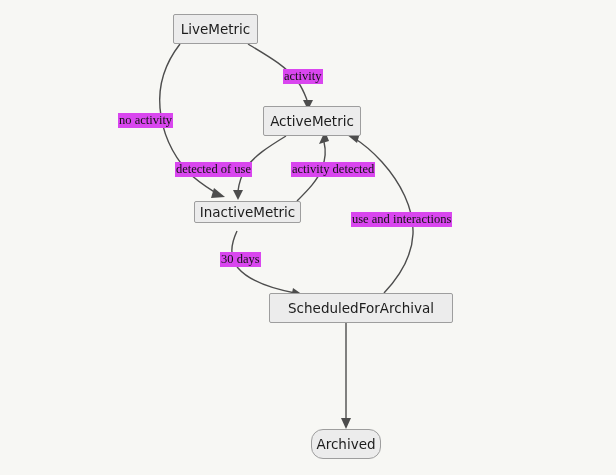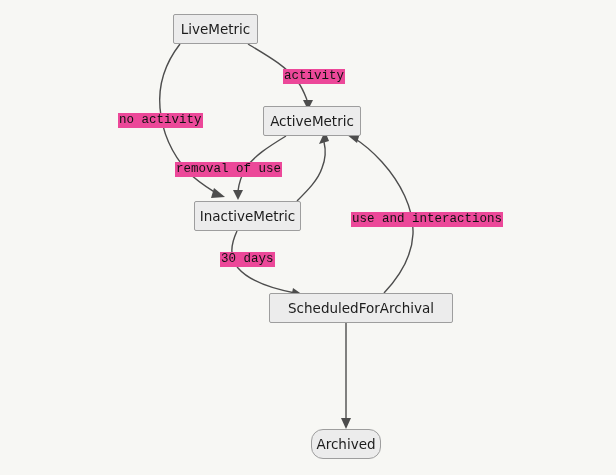--- a/index.html
+++ b/index.html
@@ -46,24 +46,24 @@
     align-items: center;
     justify-content: center;
     color: #1c1c1c;
     font-size: 13.5px;
     font-family: "DejaVu Sans", sans-serif;
     white-space: nowrap;
     box-shadow: 0 0 0 0 rgba(0,0,0,0);
   }
   .edge-label {
     position: absolute;
-    background: #ec4899;
+    background: #d946ef;
     color: #121212;
     font-size: 12.5px;
-    font-family: Liberation Mono, monospace;
+    font-family: Liberation Serif, serif;
     line-height: 15px;
     padding: 0 1px;
     white-space: nowrap;
   }
 </style>
 </head>
 <body>
 
 <div id="canvas">
 
@@ -106,37 +106,38 @@
   </svg>
 
   <div class="state-node" style="left:263px; top:106px; width:98px; height:30px;">
     <span>ActiveMetric</span>
   </div>
 
   <div class="state-node" style="left:173px; top:14px; width:85px; height:30px;">
     <span>LiveMetric</span>
   </div>
 
-  <div class="state-node" style="left:194px; top:201px; width:107px; height:30px;">
+  <div class="state-node" style="left:194px; top:201px; width:107px; height:22px;">
     <span>InactiveMetric</span>
   </div>
 
   <div class="state-node" style="left:269px; top:293px; width:184px; height:30px;">
     <span>ScheduledForArchival</span>
   </div>
 
   <div class="state-node" style="left:311px; top:429px; width:70px; height:30px;border-radius:12px;">
     <span>Archived</span>
   </div>
 
   <div class="edge-label" style="left:283px; top:69px;">activity</div>
 
   <div class="edge-label" style="left:118px; top:113px;">no activity</div>
 
-  <div class="edge-label" style="left:175px; top:162px;">removal of use</div>
+  <div class="edge-label" style="left:175px; top:162px;">detected of use</div>
 
+  <div class="edge-label" style="left:291px; top:162px;">activity detected</div>
 
   <div class="edge-label" style="left:351px; top:212px;text-align:center;">use and interactions</div>
 
   <div class="edge-label" style="left:220px; top:252px;">30 days</div>
 
 
 </div>
 
 </body></html>

